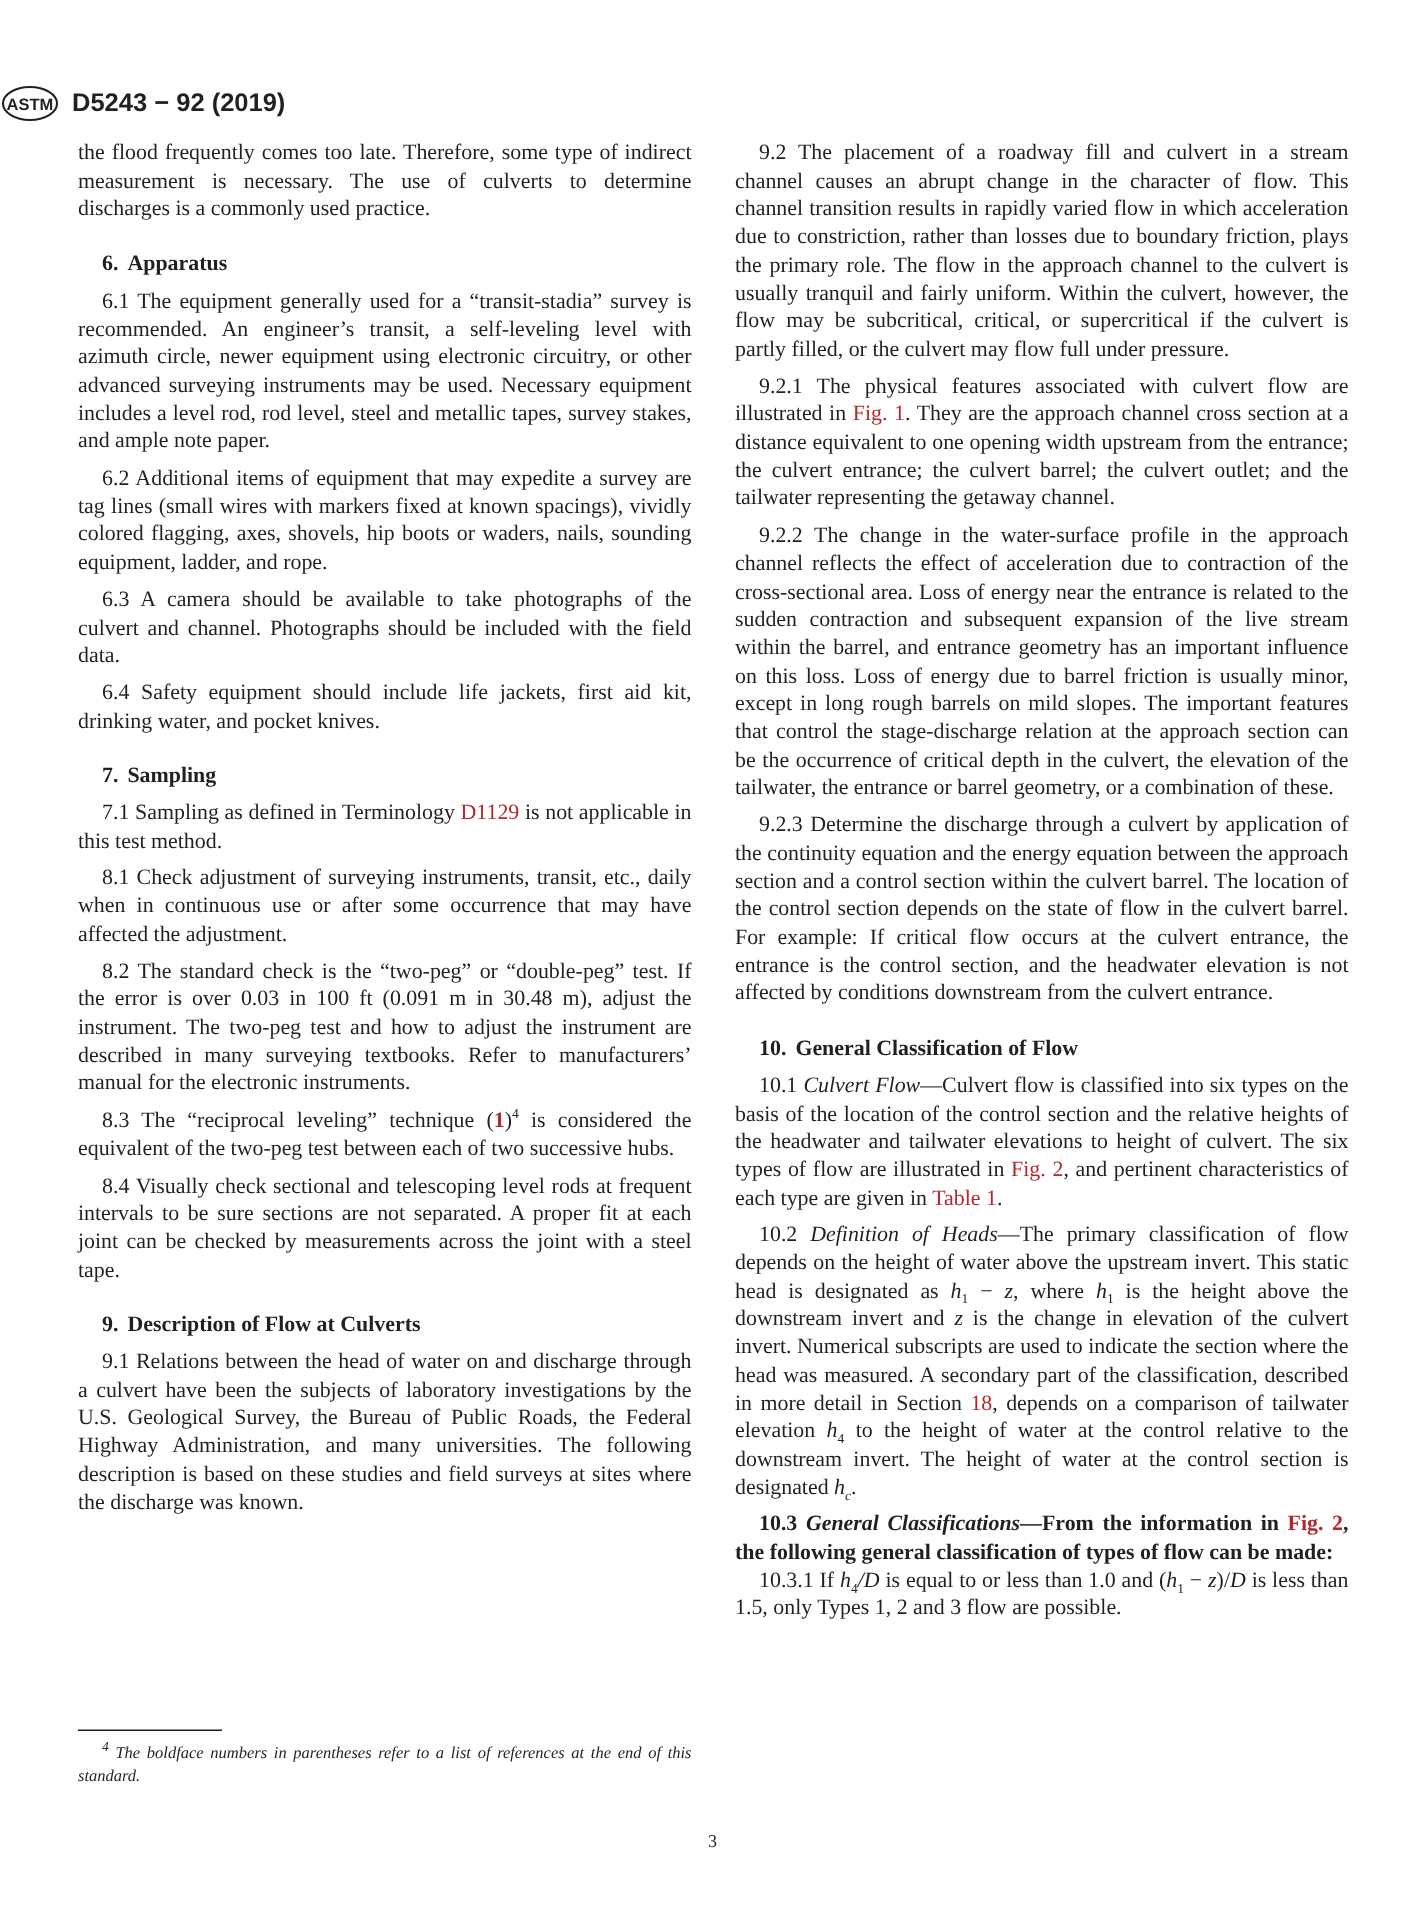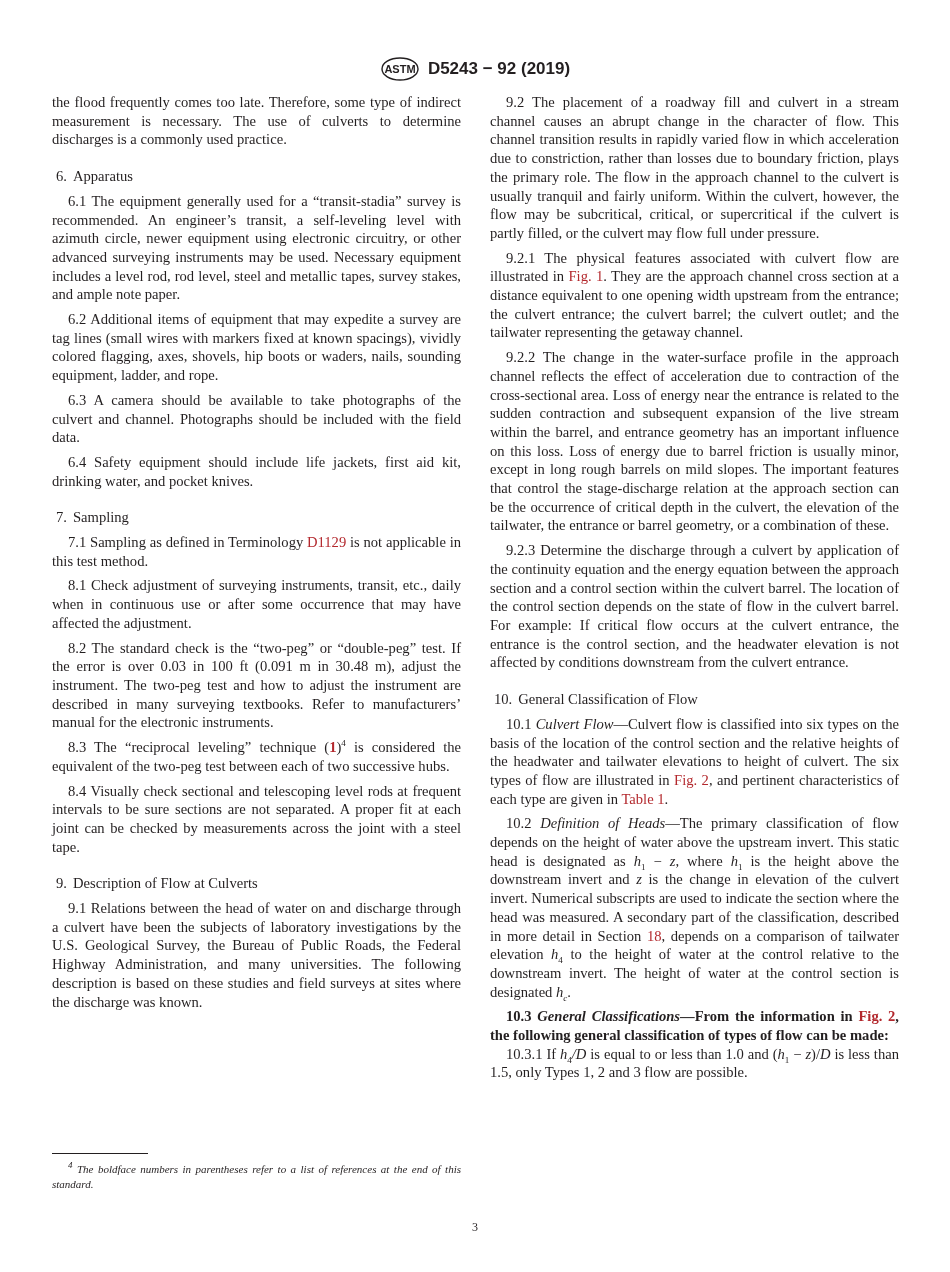--- a/index.html
+++ b/index.html
@@ -1,28 +1,28 @@
 <!DOCTYPE html>
 <html><head>
 <meta charset="utf-8">
 <style>
   html, body { margin: 0; padding: 0; background: #ffffff; }
   body { width: 950px; height: 1272px; position: relative; overflow: hidden;
          font-family: "Liberation Serif", serif; color: #231f20; }
-  .header { position: absolute; top: 56px; left: 0; width: 950px; text-align: center; }
+  .header { position: absolute; top: 56px; left: 0; width: 950px; text-align: left; }
   .header .logo { display: inline-block; vertical-align: middle; width: 40px; height: 26px; margin-right: 4px; }
   .header .title { display: inline-block; vertical-align: middle;
          font-family: "Liberation Sans", sans-serif; font-weight: bold; font-size: 17px; color: #231f20; }
   .col { position: absolute; top: 93px; width: 409px; font-size: 14.6px; line-height: 18.7px; text-align: justify; }
   .col.left { left: 52px; }
   .col.right { left: 490px; }
   p { margin: 0; }
   .para { text-indent: 16px; margin-bottom: 6px; }
   .para.tight { margin-bottom: 0; font-weight: bold; }
-  h2 { font-size: 14.6px; font-weight: normal; margin: 18px 0 6px 4px; line-height: 18.7px; }
+  h2 { font-size: 14.6px; font-weight: bold; margin: 18px 0 6px 16px; line-height: 18.7px; }
   h2 .num { margin-right: 6px; }
   .link { color: #b3282d; }
   .linkb { color: #b3282d; font-weight: bold; }
   sup { font-size: 9px; line-height: 0; vertical-align: super; }
   sub { font-size: 9px; line-height: 0; vertical-align: sub; }
   i { font-style: italic; }
   .footrule { position: absolute; left: 52px; top: 1153px; width: 96px; border-top: 1px solid #231f20; }
   .footnote { position: absolute; left: 52px; top: 1162px; width: 409px; font-size: 11px; line-height: 15px; text-align: justify; font-style: italic; }
   .footnote p { text-indent: 16px; }
   .pagenum { position: absolute; top: 1220px; left: 0; width: 950px; text-align: center; font-size: 12px; }

